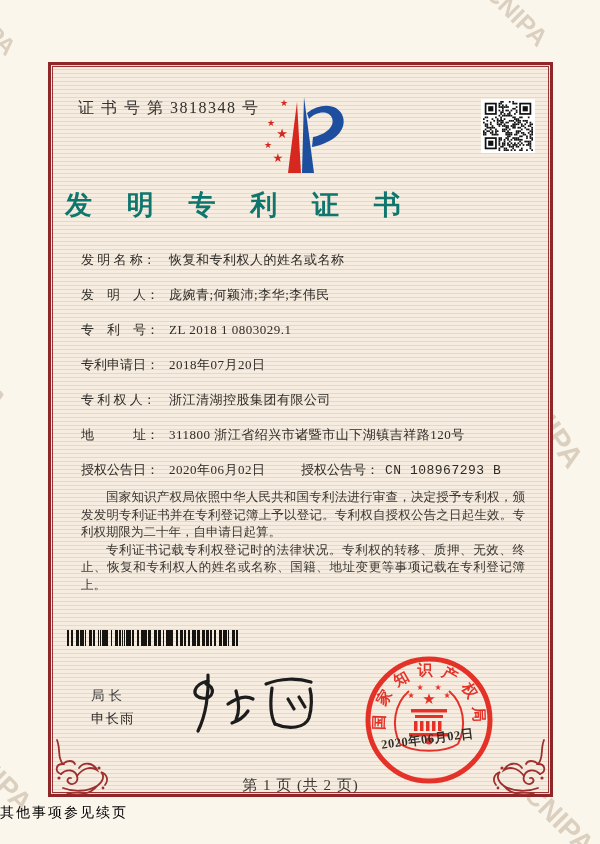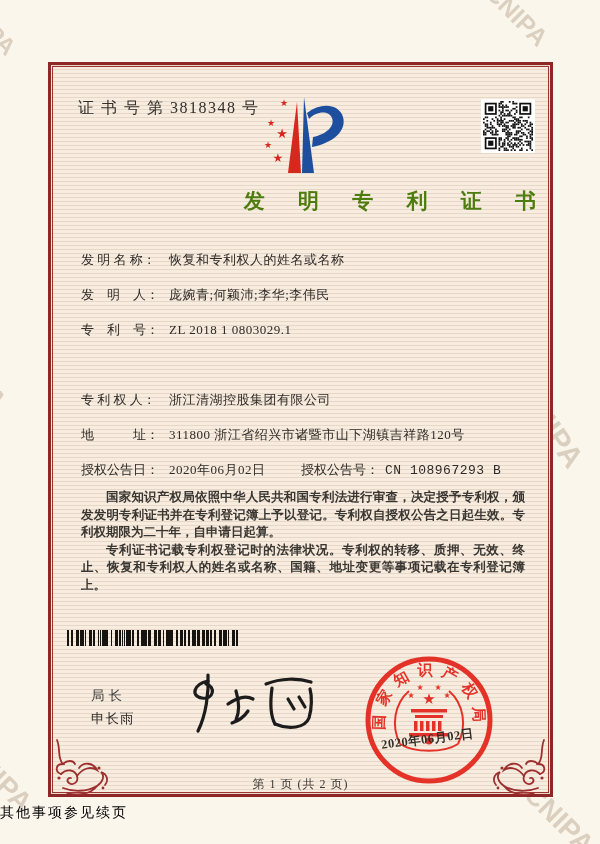--- a/index.html
+++ b/index.html
@@ -51,39 +51,39 @@
     white-space:nowrap;
   }
   .logo{position:absolute;left:212px;top:24px;width:88px;height:97px;}
   .qr-box{
     position:absolute;left:430px;top:34px;width:54px;height:54px;
     background:#fff;padding:2px;box-sizing:border-box;
   }
   .qr-box svg{display:block;width:100%;height:100%;}
   .doc-title{
     position:absolute;left:0;right:0;top:122px;
-    text-align:right;font-size:21px;font-weight:700;
-    letter-spacing:14px;text-indent:14px;color:#4d7c0f;
+    text-align:left;font-size:27px;font-weight:700;
+    letter-spacing:14px;text-indent:14px;color:#0f766e;
     white-space:nowrap;
   }
   
   .field-row{
     position:absolute;left:30px;right:24px;
     font-size:13px;color:#2f2b27;white-space:nowrap;
   }
   .flabel{display:inline-block;min-width:88px;}
   .fvalue{letter-spacing:0.5px;}
   .col2{position:absolute;left:220px;top:0;font-family:Liberation Mono, monospace;}
   
   .legal{
     position:absolute;left:30px;top:424px;width:444px;
     font-size:12.5px;line-height:17.5px;color:#3a3632;
     text-align:justify;
   }
-  .legal p{margin:0;text-indent:2em;font-weight:bold;}
+  .legal p{margin:0;text-indent:2em;}
   
   .barcode{
     position:absolute;left:16px;top:565px;width:174px;height:16px;
     background-image:
       repeating-linear-gradient(90deg,#17130f 0 2px,rgba(0,0,0,0) 2px 5px,#17130f 5px 6px,rgba(0,0,0,0) 6px 9px,#17130f 9px 12px,rgba(0,0,0,0) 12px 13px),
       repeating-linear-gradient(90deg,#17130f 0 1px,rgba(0,0,0,0) 1px 4px,#17130f 4px 6px,rgba(0,0,0,0) 6px 11px);
   }
   
   .issuer-title{
     position:absolute;left:40px;top:622px;
@@ -91,21 +91,21 @@
   }
   .issuer-name{
     position:absolute;left:40px;top:645px;
     font-size:13.5px;letter-spacing:1px;color:#2f2b27;
   }
   .signature{position:absolute;left:127px;top:606px;width:145px;height:64px;}
   .seal{position:absolute;left:312px;top:589px;width:132px;height:132px;}
   
   .page-num{
     position:absolute;left:0;right:0;top:711px;
-    text-align:center;font-size:12px;letter-spacing:1px;color:#3a3632;
+    text-align:center;font-size:15px;letter-spacing:1px;color:#3a3632;
   }
   .flourish{position:absolute;width:62px;height:58px;}
   .flourish.bl{left:2px;top:673px;}
   .flourish.br{right:2px;top:673px;transform:scaleX(-1);}
   .continuation{
     position:absolute;left:0;right:0;top:804px;
     font-size:14px;letter-spacing:2px;color:#000000;
   }
 </style>
 </head>
@@ -438,20 +438,23 @@
 
     <div class="field-row" style="top:186px">
       <span class="flabel">发 明 名 称：</span><span class="fvalue">恢复和专利权人的姓名或名称</span>
     </div>
     <div class="field-row" style="top:221px">
       <span class="flabel">发　明　人：</span><span class="fvalue">庞婉青;何颖沛;李华;李伟民</span>
     </div>
     <div class="field-row" style="top:256px">
       <span class="flabel">专　利　号：</span><span class="fvalue">ZL 2018 1 0803029.1</span>
     </div>
+    <div class="field-row" style="top:291px">
+      <span class="flabel">专利申请日：</span><span class="fvalue">2018年07月20日</span>
+    </div>
     <div class="field-row" style="top:326px">
       <span class="flabel">专 利 权 人：</span><span class="fvalue">浙江清湖控股集团有限公司</span>
     </div>
     <div class="field-row" style="top:361px">
       <span class="flabel">地　　　址：</span><span class="fvalue">311800 浙江省绍兴市诸暨市山下湖镇吉祥路120号</span>
     </div>
     <div class="field-row" style="top:396px">
       <span><span class="flabel">授权公告日：</span><span class="fvalue">2020年06月02日</span></span>
       <span class="col2"><span class="flabel" style="min-width:0;margin-right:6px;">授权公告号：</span><span class="fvalue">CN 108967293 B</span></span>
     </div>

